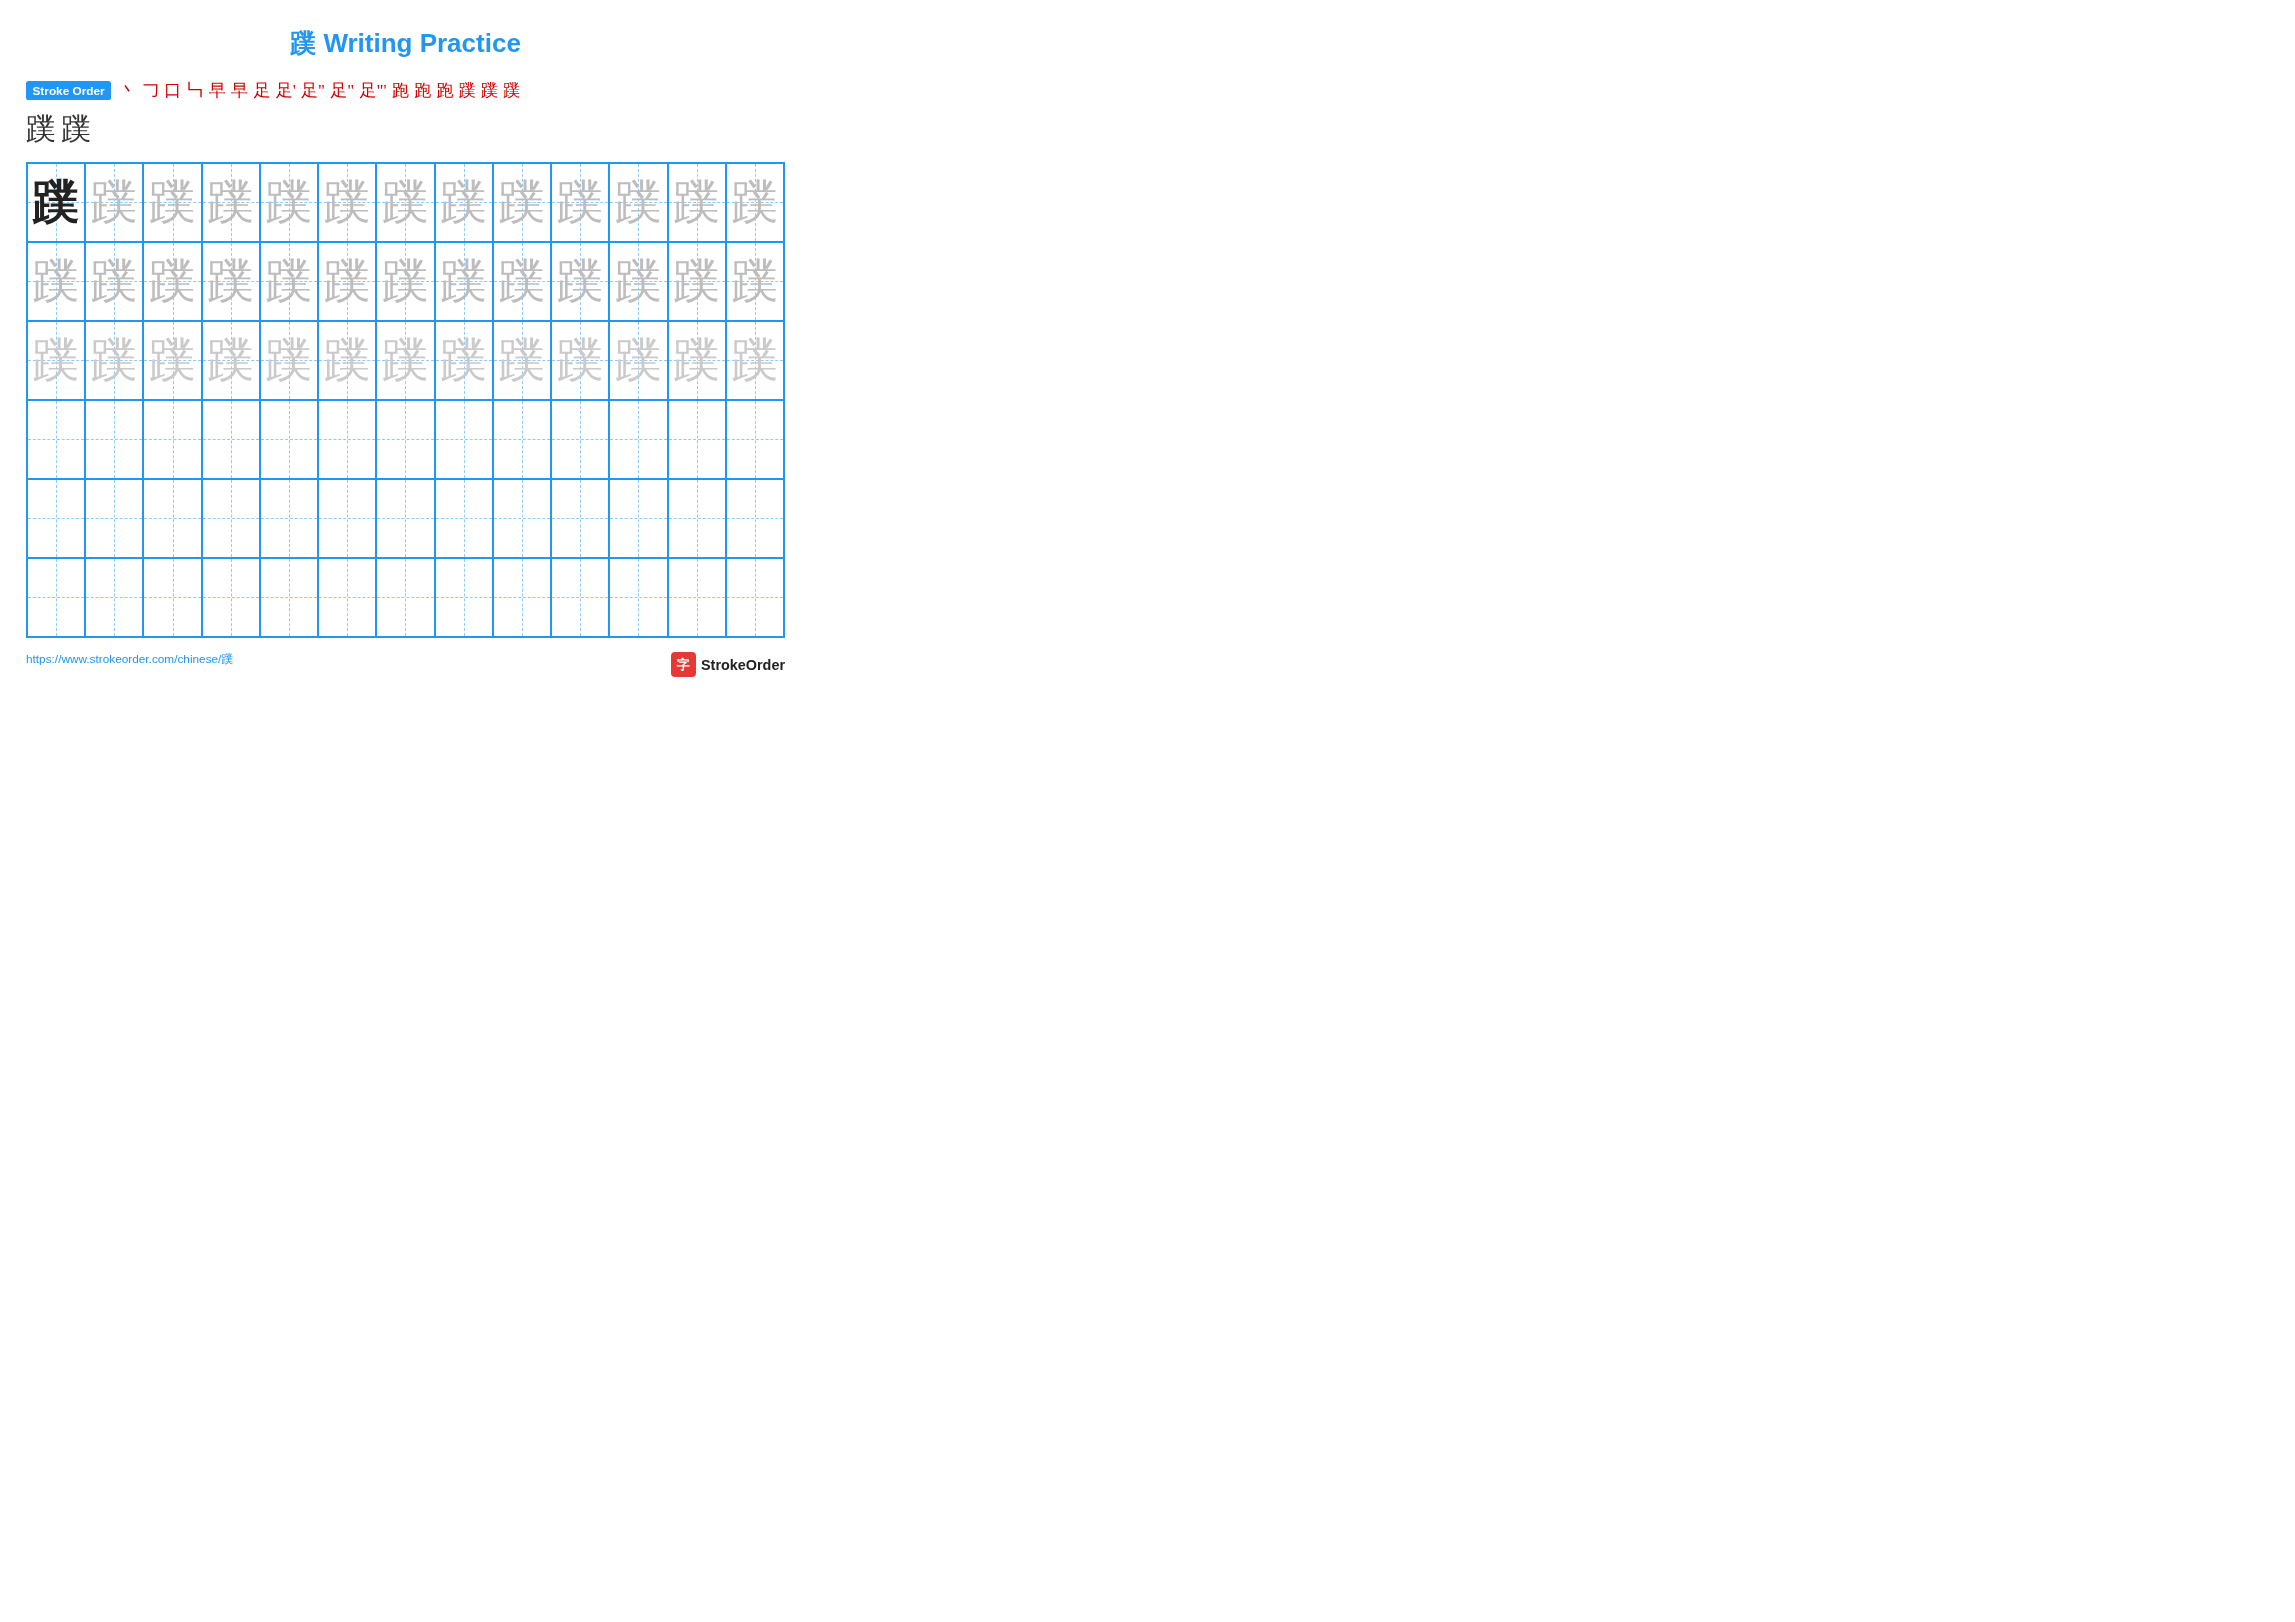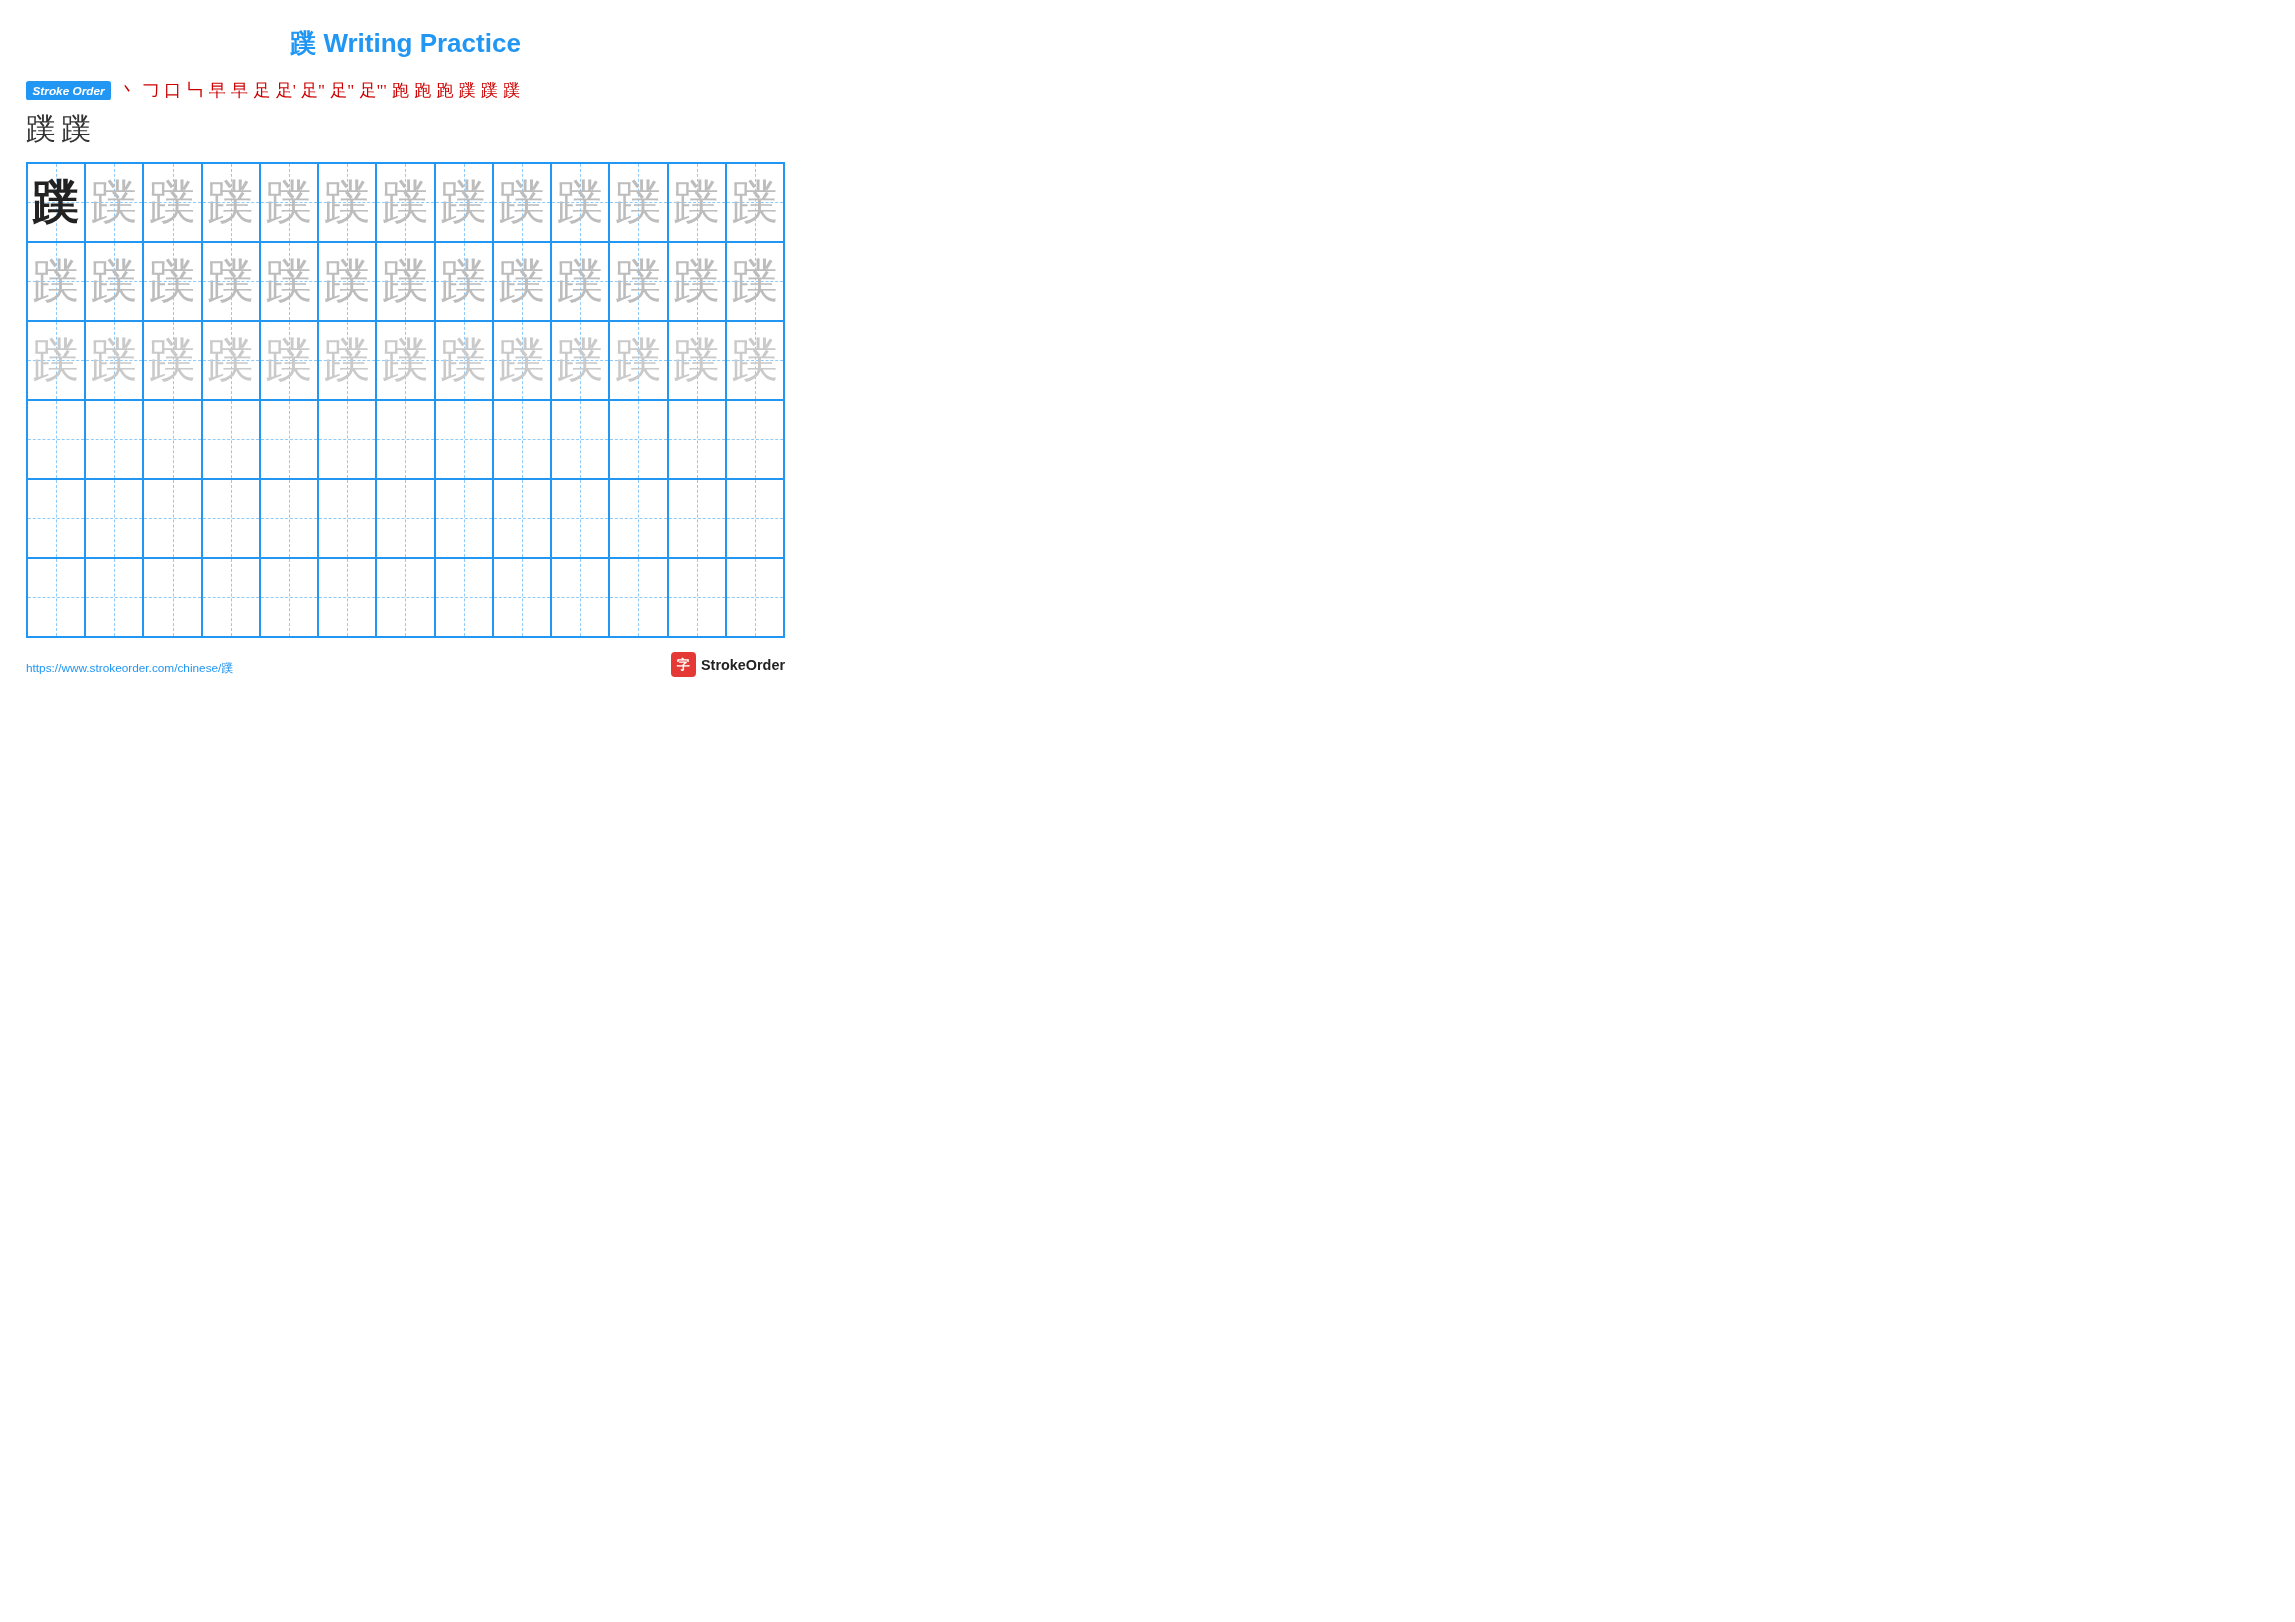--- a/index.html
+++ b/index.html
@@ -32,21 +32,20 @@
 
     .stroke-order-badge {
       background: #2196F3;
       color: white;
       font-size: 11.8px;
       font-weight: bold;
       padding: 2.6px 6.5px;
       border-radius: 2.6px;
       margin-right: 5.2px;
       white-space: nowrap;
-      font-style: italic;
     }
 
     .stroke-char {
       font-size: 17px;
       color: #cc0000;
       margin: 0 2px;
       font-family: serif;
     }
 
     .final-chars {
@@ -113,21 +112,21 @@
     }
 
     .grid-cell .char.light {
       color: #BDBDBD;
     }
 
     
     .footer {
       display: flex;
       justify-content: space-between;
-      align-items: flex-end;
+      align-items: flex-start;
       margin-top: 14.4px;
     }
 
     .footer-url {
       color: #2196F3;
       font-size: 11.8px;
       text-decoration: none;
     }
 
     .footer-brand {

